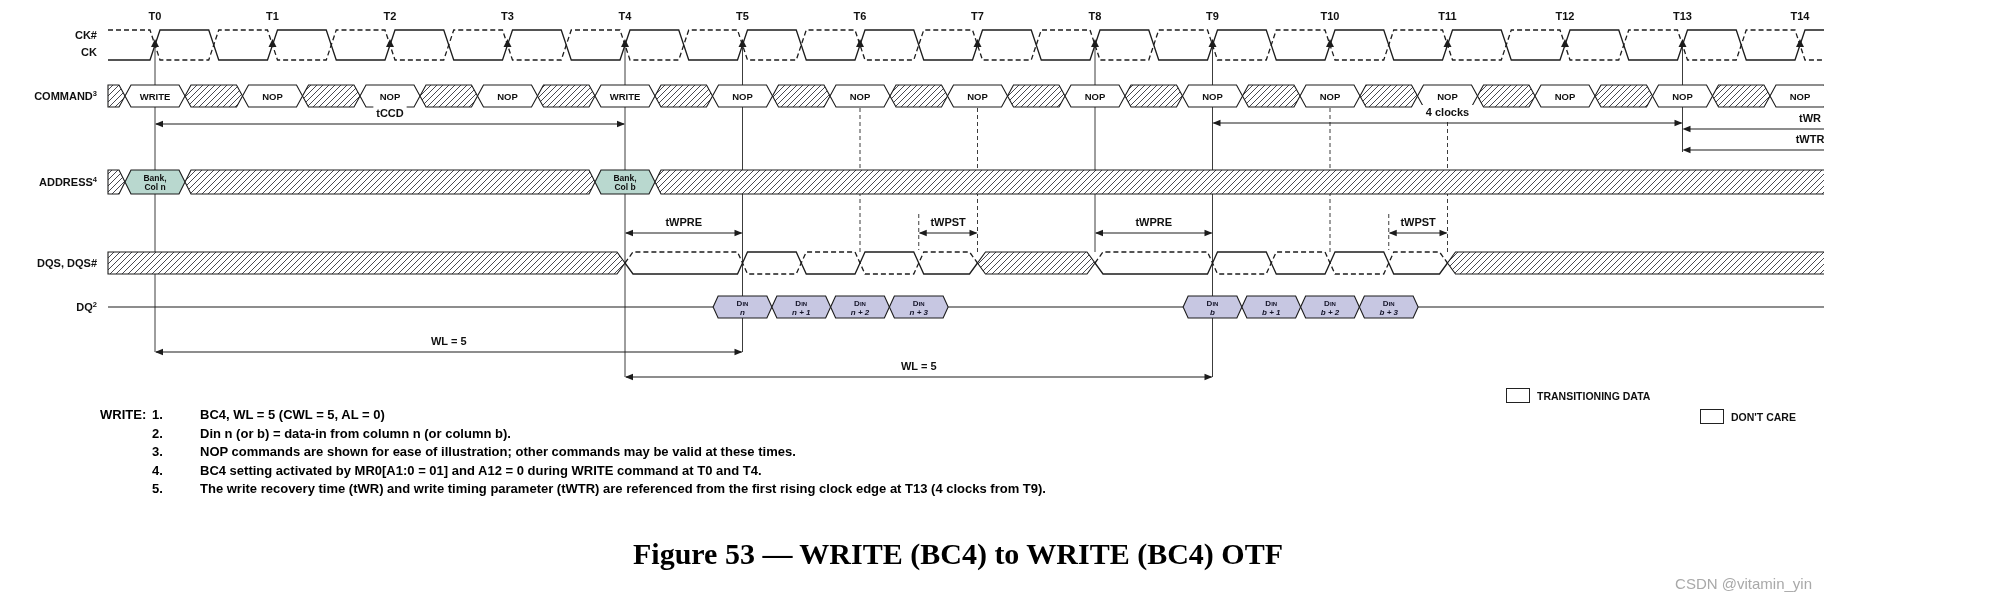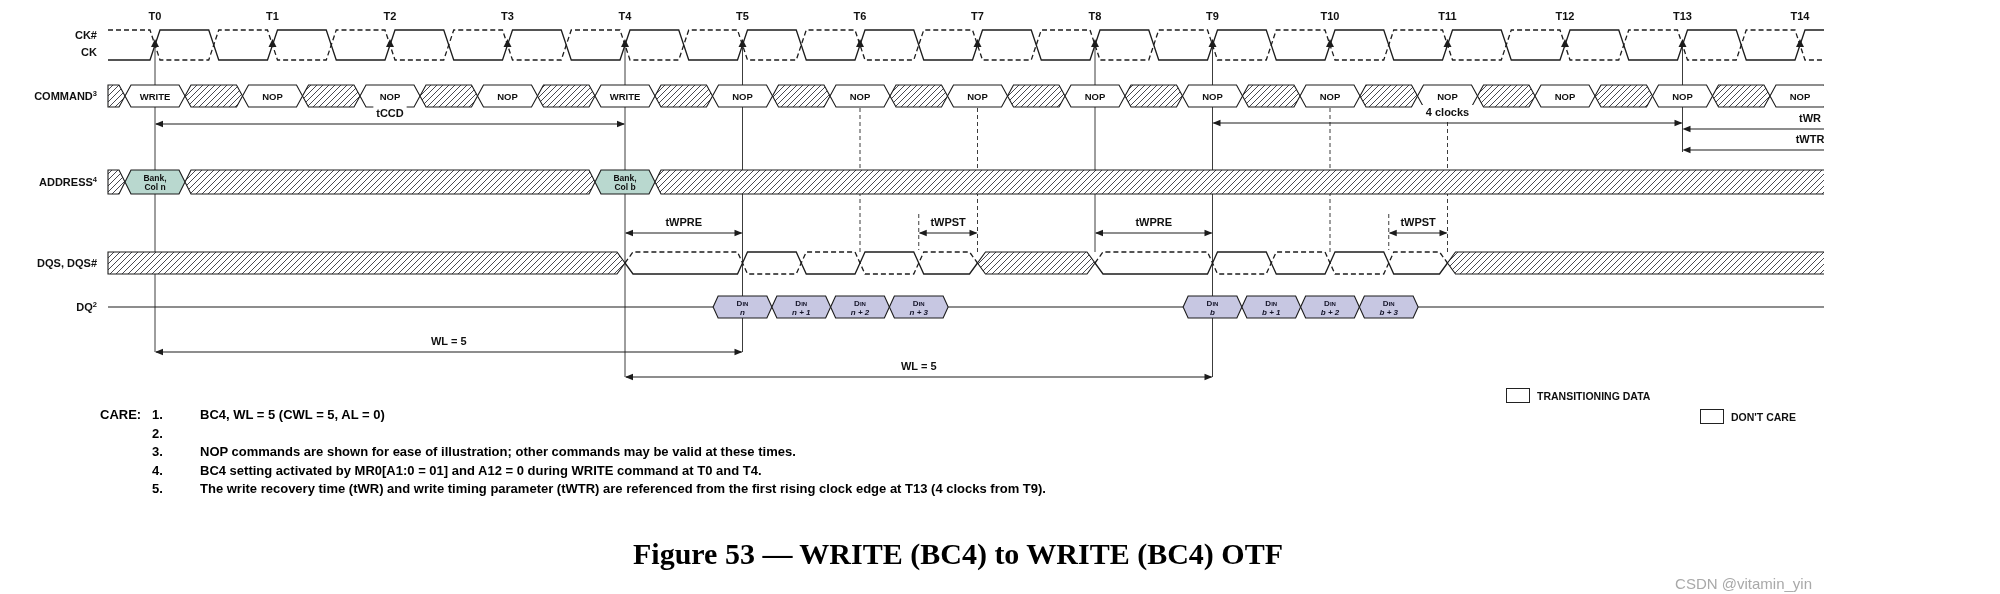--- a/index.html
+++ b/index.html
@@ -220,27 +220,28 @@
     <span class="swatch swatch-dots"></span>
     <span>TRANSITIONING DATA</span>
   </div>
   <div class="legend-item" style="left:1700px;margin-top:21px;">
     <span class="swatch swatch-hatch"></span>
     <span>DON'T CARE</span>
   </div>
 
   <div class="notes">
     <div class="note-row">
-      <span>CARE:</span>
+      <span>WRITE:</span>
       <span>1.</span>
       <span>BC4, WL = 5 (CWL = 5, AL = 0)</span>
     </div>
     <div class="note-row">
       <span></span>
       <span>2.</span>
+      <span>Din n (or b)  = data-in from column n (or column b).</span>
     </div>
     <div class="note-row">
       <span></span>
       <span>3.</span>
       <span>NOP commands are shown for ease of illustration; other commands may be valid at these times.</span>
     </div>
     <div class="note-row">
       <span></span>
       <span>4.</span>
       <span>BC4 setting activated by MR0[A1:0 = 01] and A12 = 0 during WRITE command at T0 and T4.</span>

